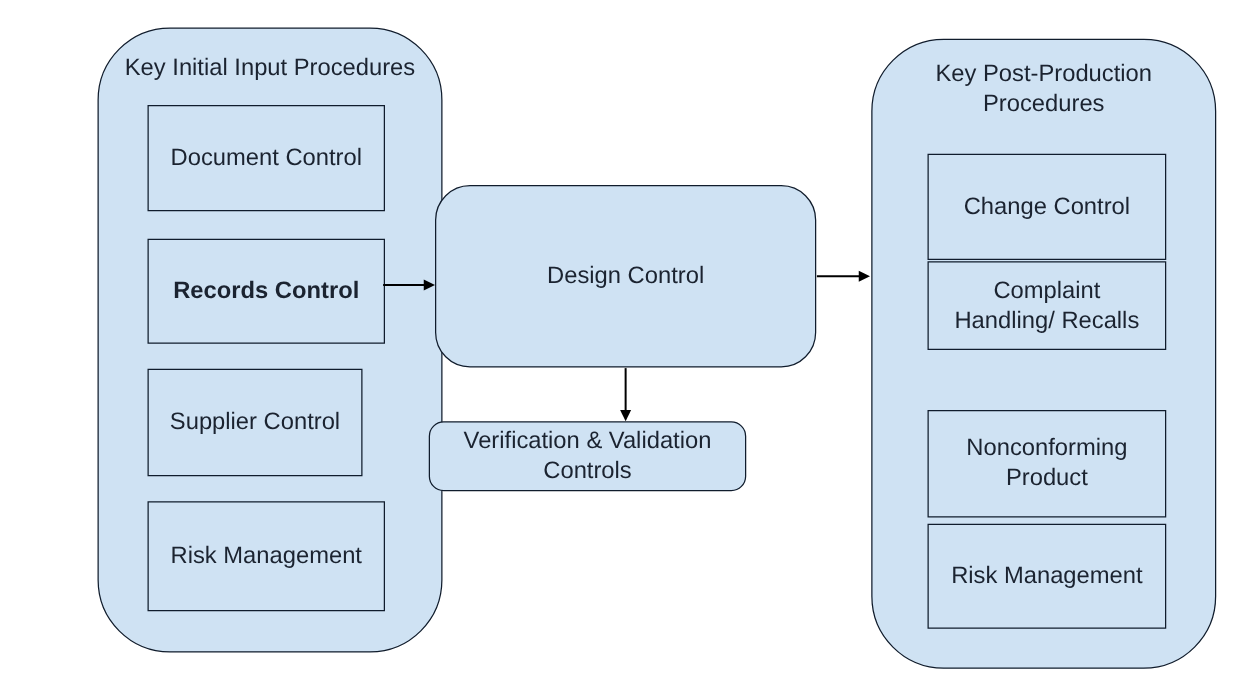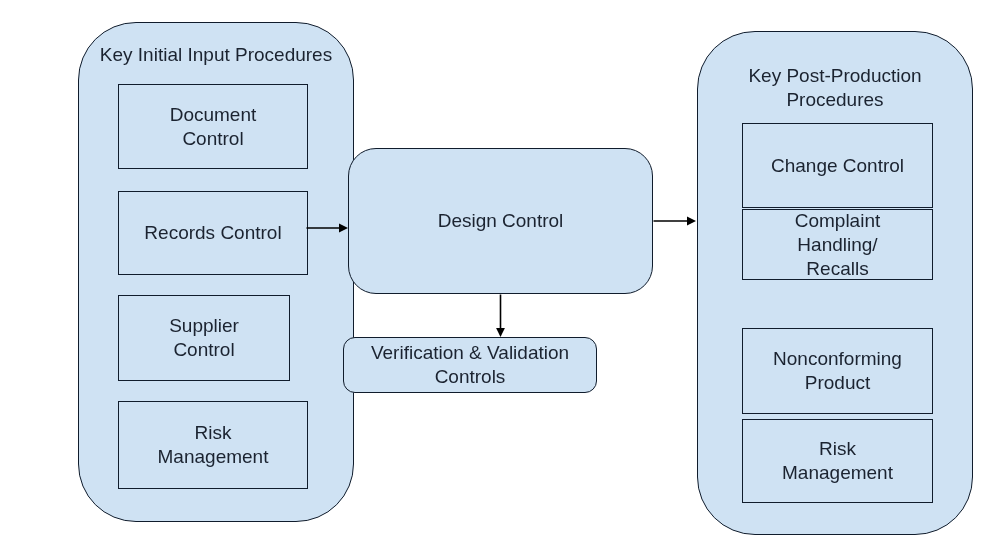--- a/index.html
+++ b/index.html
@@ -28,37 +28,37 @@
   }
   .group-left  { left: 30px;  top: 22px; width: 276px; height: 500px; margin-left: 48px; }
   .group-right { left: 697px; top: 31px; width: 276px; height: 504px; }
   .group-title {
     text-align: center;
     padding-top: 20px;
     font-size: 19px;
     line-height: 24px;
     color: var(--text);
   }
-  .group-right .group-title { max-width: 210px; margin: 16px auto; padding-top: 16px; text-align: center; }
+  .group-right .group-title { max-width: 210px; margin: 0 auto; padding-top: 16px; text-align: center; }
   .node {
     position: absolute;
     display: flex;
     align-items: center;
     justify-content: center;
     text-align: center;
     background: var(--node-fill);
     border: 1.2px solid var(--node-border);
     font-size: 19px;
     line-height: 24px;
     color: var(--text);
-    padding: 4px 24px;
+    padding: 4px 12px;
   }
   
   .g-left-0 { left: 39px; top: 61px;  width: 190px; height: 85px; }
-  .g-left-1 { left: 39px; top: 168px; width: 190px; height: 84px; }
+  .g-left-1 { left: 39px; top: 168px; width: 190px; height: 84px; font-weight: bold; }
   .g-left-2 { left: 39px; top: 272px; width: 172px; height: 86px; }
   .g-left-3 { left: 39px; top: 378px; width: 190px; height: 88px; }
   
   .g-right-0 { left: 44px; top: 91px;  width: 191px; height: 85px; }
   .g-right-1 { left: 44px; top: 177px; width: 191px; height: 71px; }
   .g-right-2 { left: 44px; top: 296px; width: 191px; height: 86px; }
   .g-right-3 { left: 44px; top: 387px; width: 191px; height: 84px; }
   
   .node-design {
     left: 348px; top: 148px; width: 305px; height: 146px;

